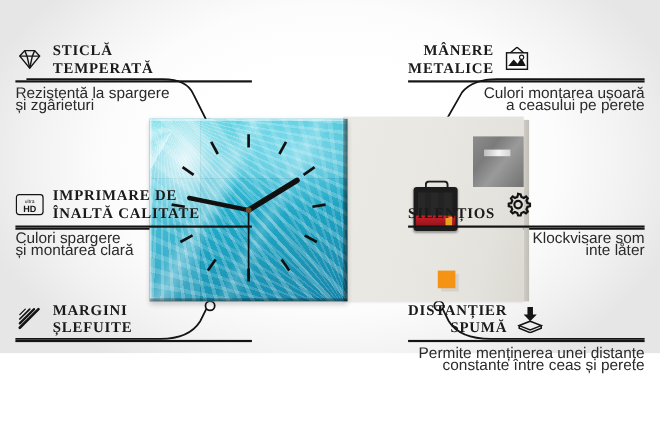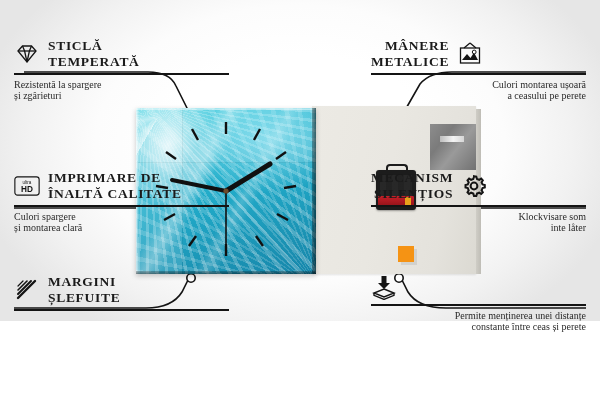--- a/index.html
+++ b/index.html
@@ -16,22 +16,22 @@
   
   .feature{position:absolute;width:215px;}
   .feat-head{display:flex;align-items:center;gap:8px;}
   .feat-title{
     font-family:"Liberation Serif", serif;
     font-weight:700;font-size:13.5px;letter-spacing:.7px;
     color:#1a1a1a;line-height:15.5px;text-transform:uppercase;
   }
   .rule{height:1.6px;background:#141414;margin:4px 0 4px 0;}
   .feat-sub{
-    font-family:Liberation Serif, serif;
-    font-size:10px;line-height:11.6px;color:#2a2a2a;
+    font-family:Liberation Sans, sans-serif;
+    font-size:14px;line-height:11.6px;color:#2a2a2a;
   }
   .left .feat-head{justify-content:flex-start;}
   .left .feat-title{text-align:left;}
   .left .feat-sub{text-align:left;}
   .right .feat-head{}
   .right .feat-title{text-align:right;}
   .right .feat-sub{text-align:right;}
   .ico{width:26px;height:26px;flex:0 0 26px;display:block;}
   .ico svg{display:block;width:26px;height:26px;}
 
@@ -265,36 +265,37 @@
         </g>
           </svg>
       </span>
     </div>
     <div class="rule"></div>
     <div class="feat-sub"><span>Culori montarea ușoară</span><br><span>a ceasului pe perete</span></div>
   </div>
 
   <div class="feature right" id="f-mech">
     <div class="feat-head">
-      <span class="feat-title"><span>MECANISM</span><br><span>SILENȚIOS</span></span>
+      <span class="feat-title"><br><span>SILENȚIOS</span></span>
       <span class="ico">
         <svg viewBox="0 0 26 26">
             <g fill="none" stroke="#141414" stroke-width="2">
           <path d="M13 3.2 l2.3 .5 .7 2.3 2.2 .9 2-1.3 1.6 1.7 -1.2 2 .9 2.2 2.3 .6 0 2.3 -2.3 .7 -.9 2.2 1.2 2 -1.6 1.6 -2-1.2 -2.2 .9 -.7 2.3 -2.3 0 -.7-2.3 -2.2-.9 -2 1.2 -1.6-1.6 1.2-2 -.9-2.2 -2.3-.7 0-2.3 2.3-.6 .9-2.2 -1.2-2 1.6-1.7 2 1.3 2.2-.9 .7-2.3 z"></path>
           <circle cx="13" cy="13" r="3.4"></circle>
         </g>
           </svg>
       </span>
     </div>
     <div class="rule"></div>
     <div class="feat-sub"><span>Klockvisare som</span><br><span>inte låter</span></div>
   </div>
 
   <div class="feature right" id="f-spacer">
     <div class="feat-head">
+      <span class="feat-title"><span>DISTANȚIER</span><br><span>SPUMĂ</span></span>
       <span class="ico">
         <svg viewBox="0 0 26 26">
           <path d="M10.5 2 h5 v7 h3.5 L13 15 L7 9 h3.5 z" fill="#141414"></path>
           <path d="M13 15 L23 19 L13 23 L3 19 Z" fill="none" stroke="#141414" stroke-width="1.4"></path>
           <path d="M3 19 v2.3 L13 25.4 L23 21.3 V19" fill="none" stroke="#141414" stroke-width="1.4"></path>
         </svg>
       </span>
     </div>
     <div class="rule"></div>
     <div class="feat-sub"><span>Permite menținerea unei distanțe</span><br><span>constante între ceas și perete</span></div>

